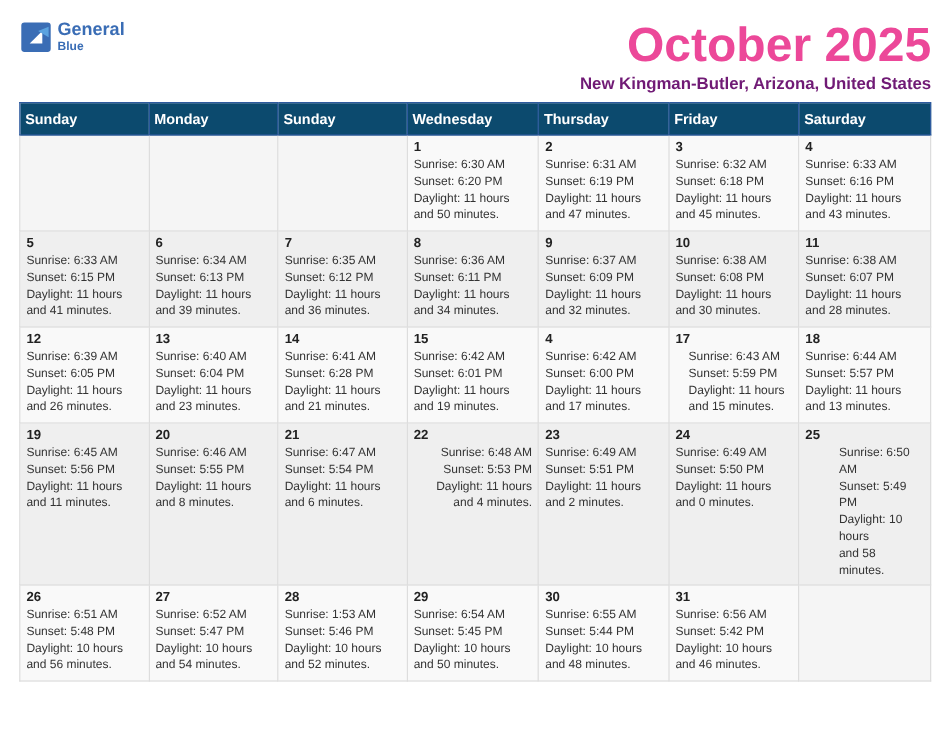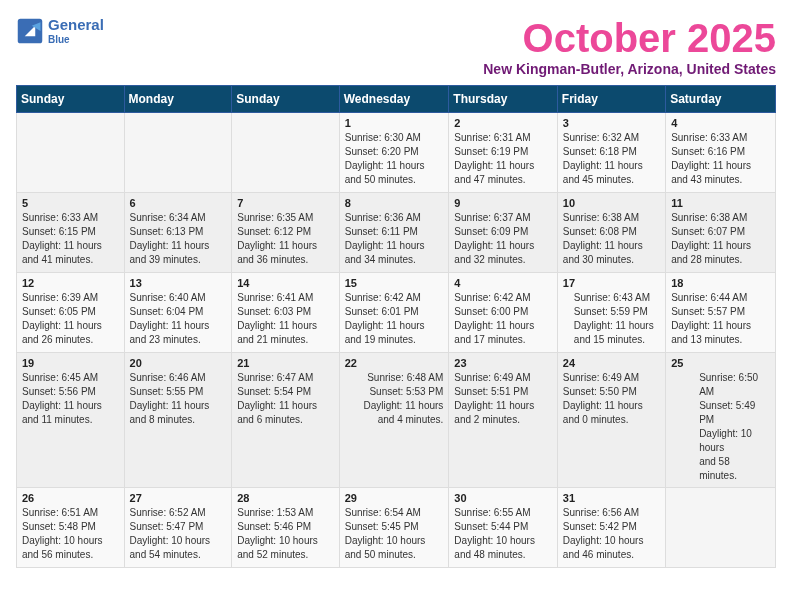--- a/index.html
+++ b/index.html
@@ -215,21 +215,21 @@
         <td>
           <span class="day-number">13</span>
           <div class="day-info" style="white-space: pre-line;">Sunrise: 6:40 AM
 Sunset: 6:04 PM
 Daylight: 11 hours
 and 23 minutes.</div>
         </td>
         <td>
           <span class="day-number">14</span>
           <div class="day-info" style="white-space: pre-line;">Sunrise: 6:41 AM
-Sunset: 6:03 PM
+Sunset: 6:28 PM
 Daylight: 11 hours
 and 21 minutes.</div>
         </td>
         <td>
           <span class="day-number">15</span>
           <div class="day-info" style="white-space: pre-line;">Sunrise: 6:42 AM
 Sunset: 6:01 PM
 Daylight: 11 hours
 and 19 minutes.</div>
         </td>

